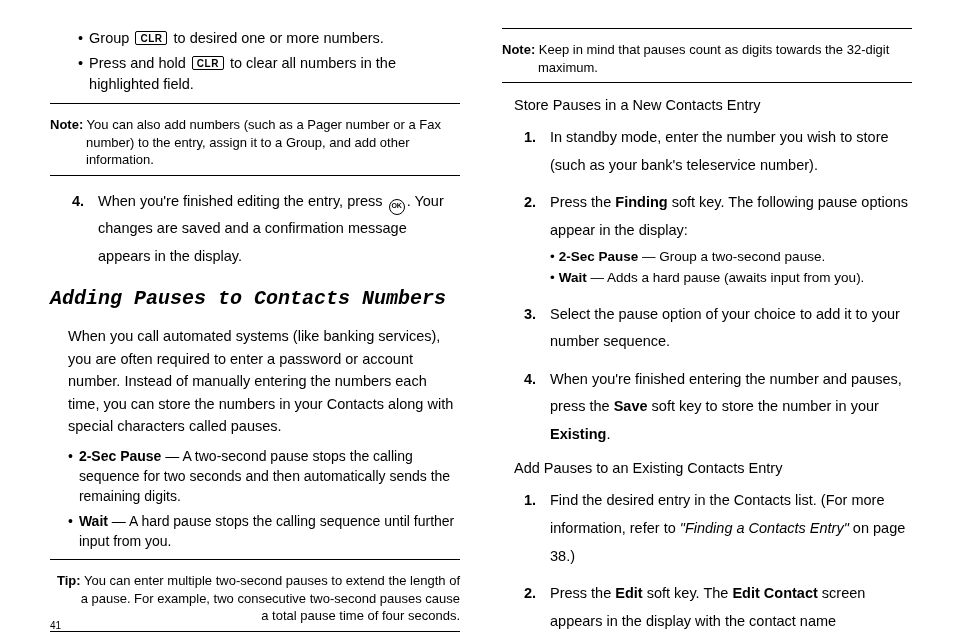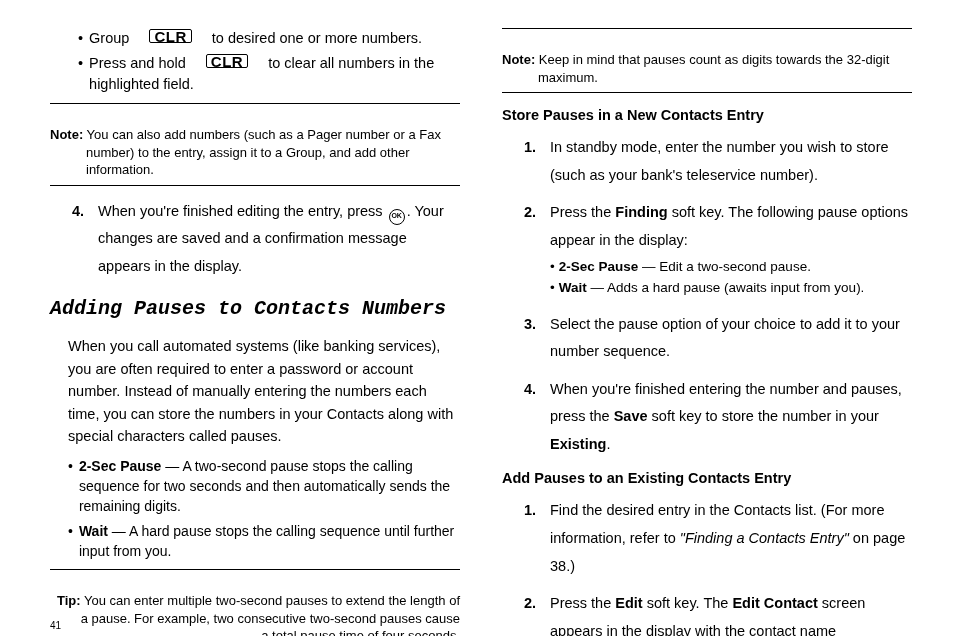--- a/index.html
+++ b/index.html
@@ -27,25 +27,25 @@
   .bullet-item {
     display: flex;
     margin-bottom: 4px;
   }
   .bullet-item .dot {
     margin-right: 6px;
   }
   .key {
     display: inline-block;
     border: 1px solid #000;
-    font-size: 15px;
+    font-size: 10px;
     font-family: Arial, sans-serif;
     font-weight: bold;
     padding: 1px 4px 0 4px;
-    margin: 0 16px;
+    margin: 0 2px;
     line-height: 11px;
     border-radius: 2px;
     vertical-align: 1px;
     letter-spacing: 0.5px;
   }
   .ok-icon {
     display: inline-block;
     width: 14px;
     height: 14px;
     border: 1.5px solid #000;
@@ -53,21 +53,21 @@
     font-size: 7px;
     text-align: center;
     line-height: 12px;
     vertical-align: -2px;
     font-weight: bold;
     margin: 0 2px;
   }
   .note-box {
     border-top: 1.5px solid #000;
     border-bottom: 1.5px solid #000;
-    padding: 22px 0 6px 0;
+    padding: 12px 0 6px 0;
     margin: 8px 0 12px 0;
     font-size: 13px;
     line-height: 1.35;
   }
   .note-box .note-label {
     font-weight: bold;
   }
   .note-body {
     display: block;
     padding-left: 36px;
@@ -90,22 +90,22 @@
     flex-shrink: 0;
   }
   .sub-head {
     font-weight: bold;
     font-style: italic;
     margin: 14px 0 8px 0;
     font-size: 20px;
     font-family: Liberation Mono, monospace;
   }
   .sec-head {
-    font-weight: bold;
-    margin: 10px 0 6px 0;
+    font-weight: normal;
+    margin: 10px 0 6px 12px;
     font-size: 14.5px;
   }
   .para {
     margin: 12px 0 8px 18px;
     line-height: 1.55;
   }
   .def-bullets {
     margin: 4px 0 8px 18px;
     font-size: 14px;
   }
@@ -212,21 +212,21 @@
       <span>In standby mode, enter the number you wish to store (such as your bank's teleservice number).</span>
     </div>
 
     <div class="num-item" style="margin-bottom:2px">
       <span class="num">2.</span>
       <span>
         <span>Press the </span><b>Finding</b><span> soft key. The following pause options appear in the display:</span>
         <div class="sub-bullets">
           <div class="row">
             <span class="dot">•</span>
-            <span><b>2-Sec Pause</b><span> — Edit a two-second pause.</span></span>
+            <span><b>2-Sec Pause</b><span> — Group a two-second pause.</span></span>
           </div>
           <div class="row">
             <span class="dot">•</span>
             <span><b>Wait</b><span> — Adds a hard pause (awaits input from you).</span></span>
           </div>
         </div>
       </span>
     </div>
 
     <div class="num-item">

